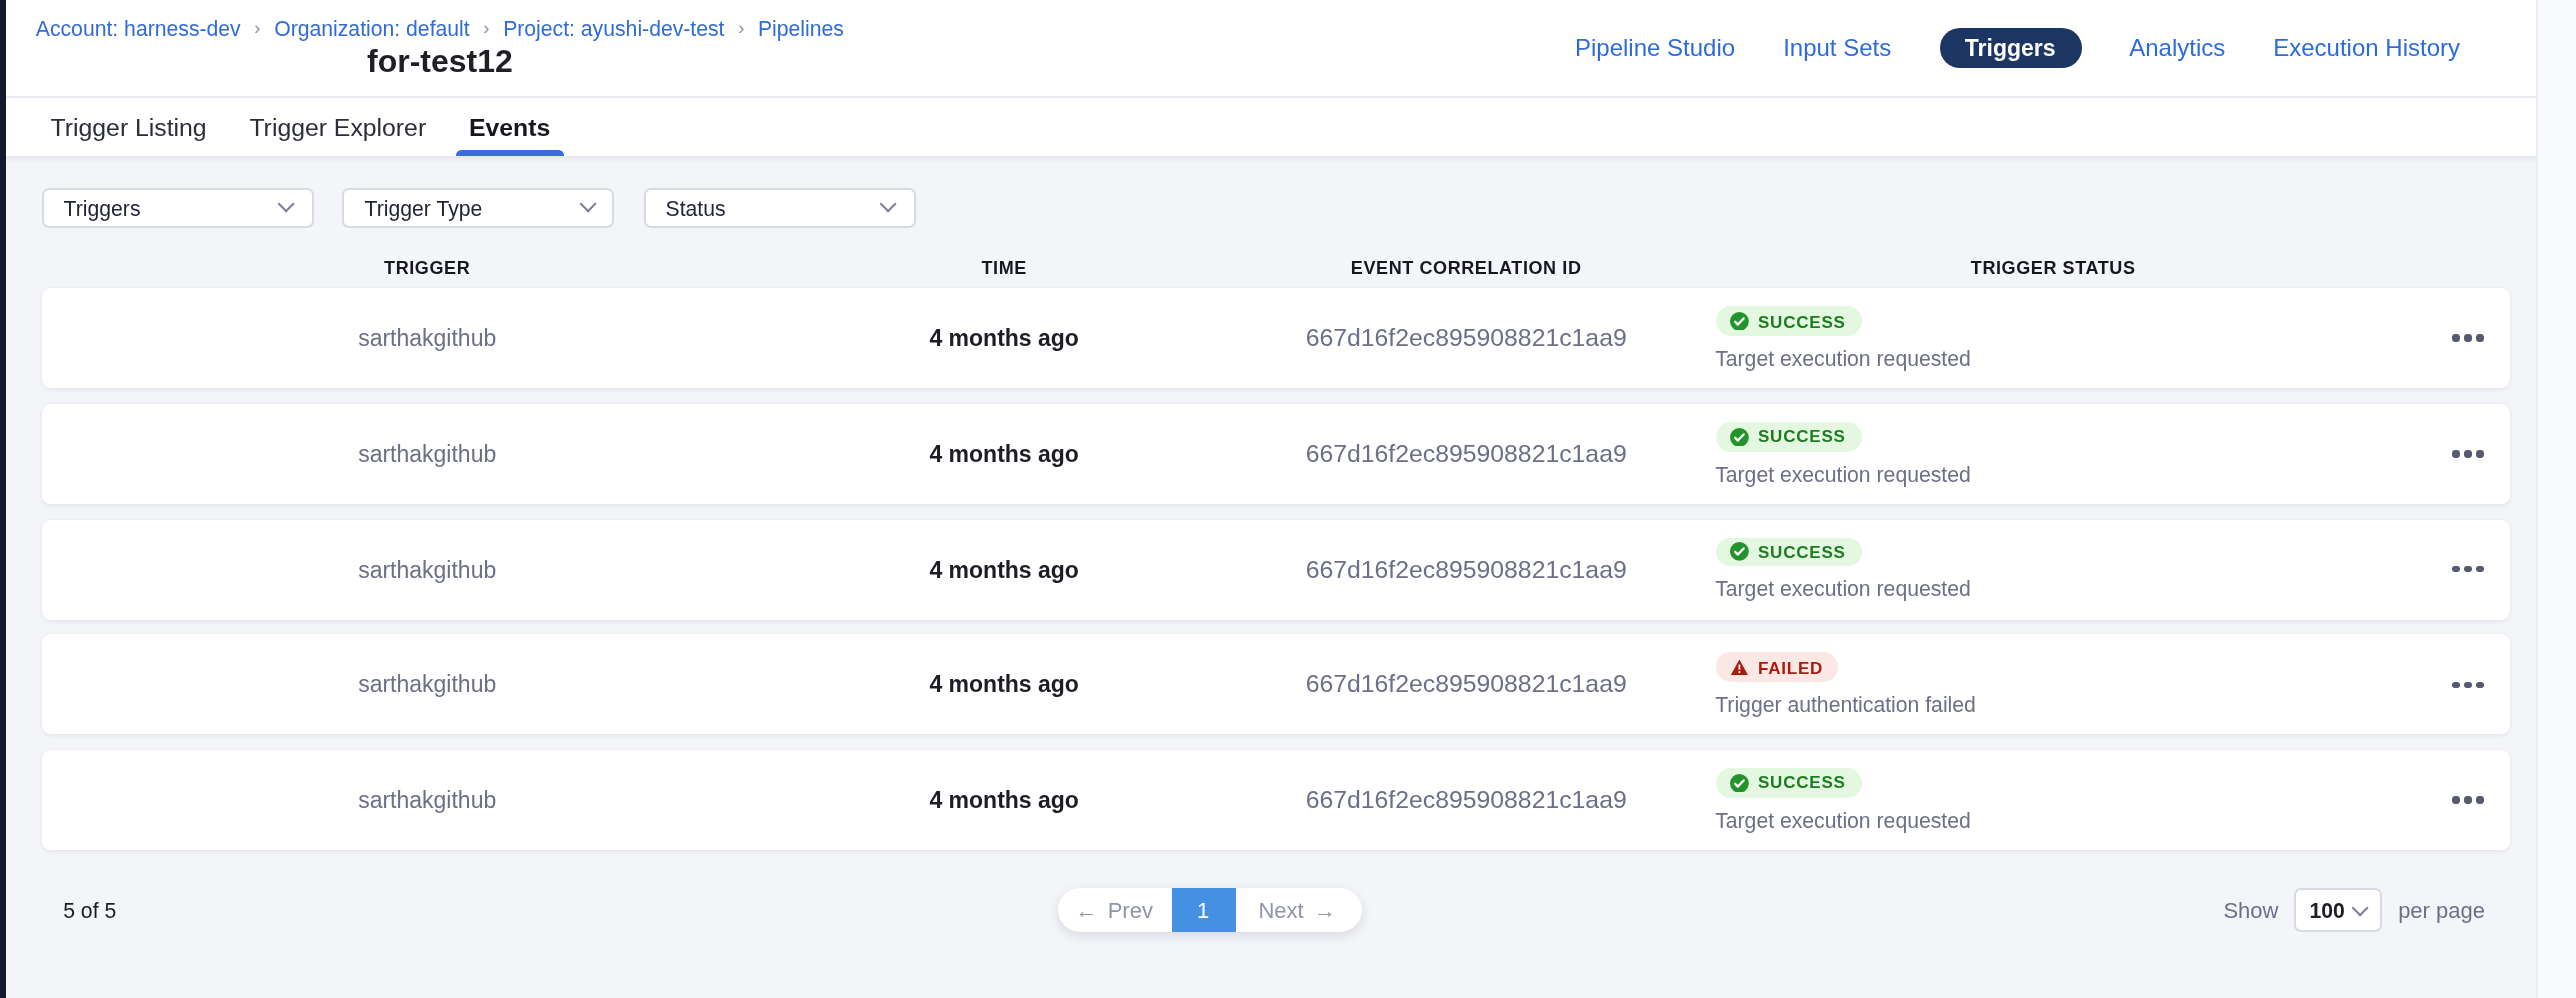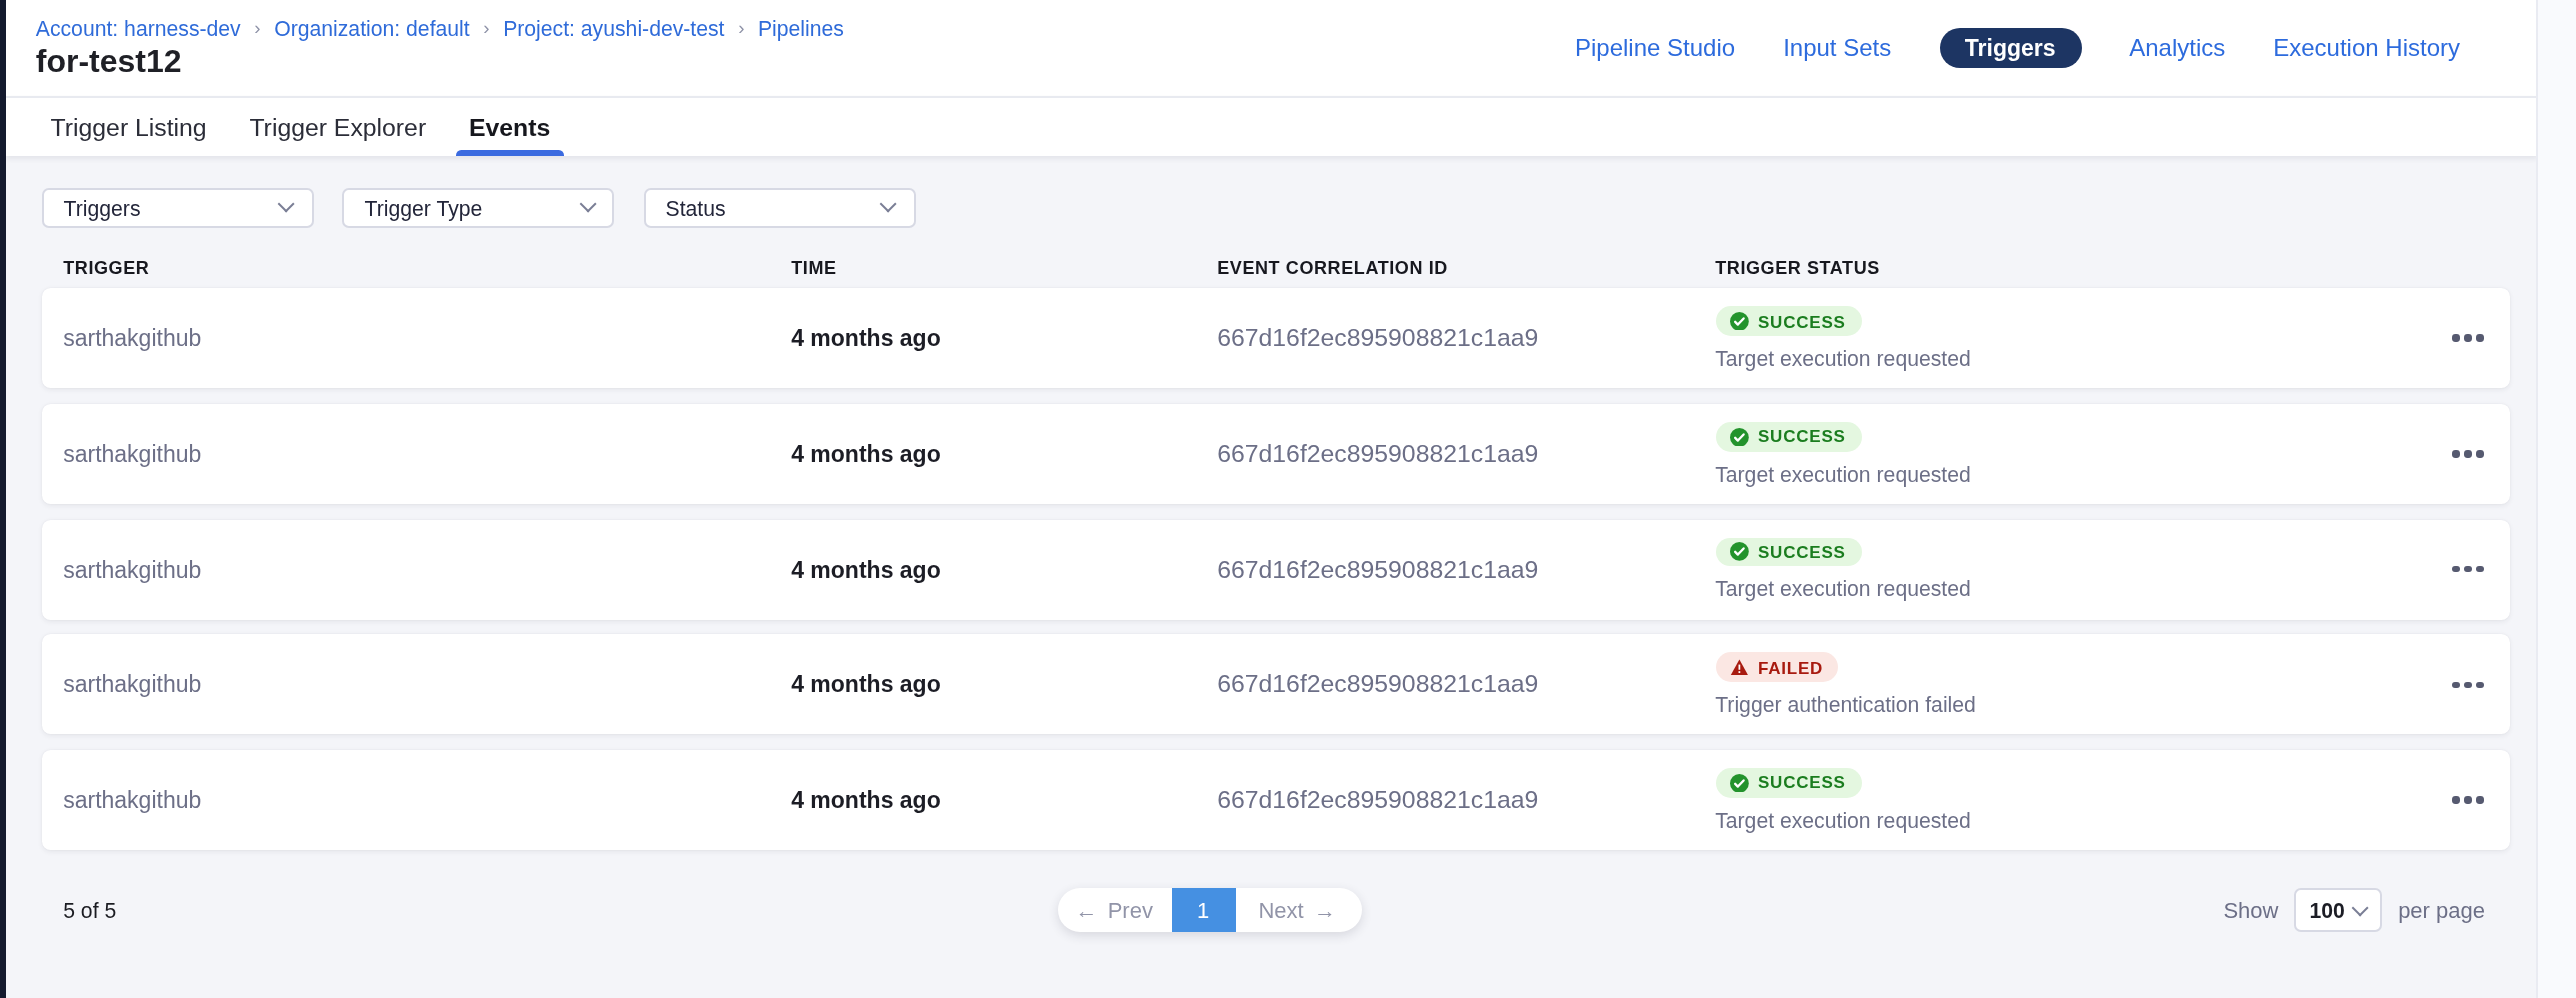--- a/index.html
+++ b/index.html
@@ -1,16 +1,16 @@
 <!DOCTYPE html>
 <html style="font-size:13.6px"><head>
 <meta charset="utf-8">
 <style>
   html,body{margin:0;padding:0;background:#f4f5f9;}
-  .stage{width:2576px;height:998px;overflow:hidden;position:relative;background:#0f766e;}
+  .stage{width:2576px;height:998px;overflow:hidden;position:relative;background:#0f766e;text-align:center;}
   .app{width:1288px;height:499px;transform:scale(2);transform-origin:0 0;
        font-family:"Liberation Sans",sans-serif;position:relative;
        -webkit-font-smoothing:antialiased;}
 
   
   .left-edge{position:absolute;left:0;top:0;width:2.6px;height:499px;background:#141a2e;z-index:30;}
   .scroll-strip{position:absolute;right:0;top:0;width:19px;height:499px;background:#f9fafd;
                 border-left:0.9px solid #e9ebf2;z-index:25;}
   .main{margin-left:2.6px;margin-right:19px;height:499px;display:flex;flex-direction:column;}
 

